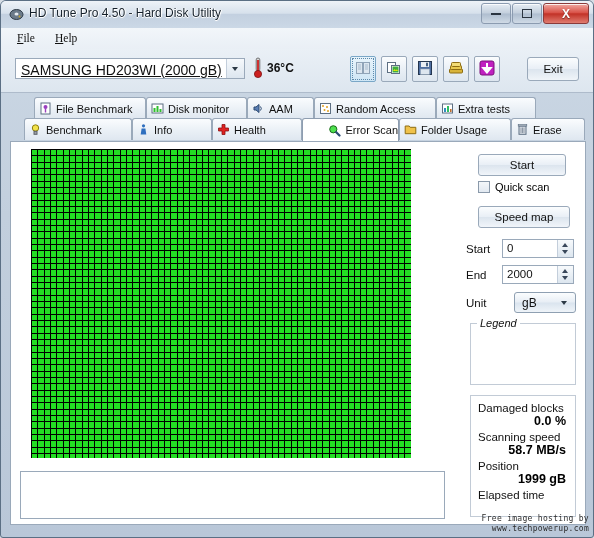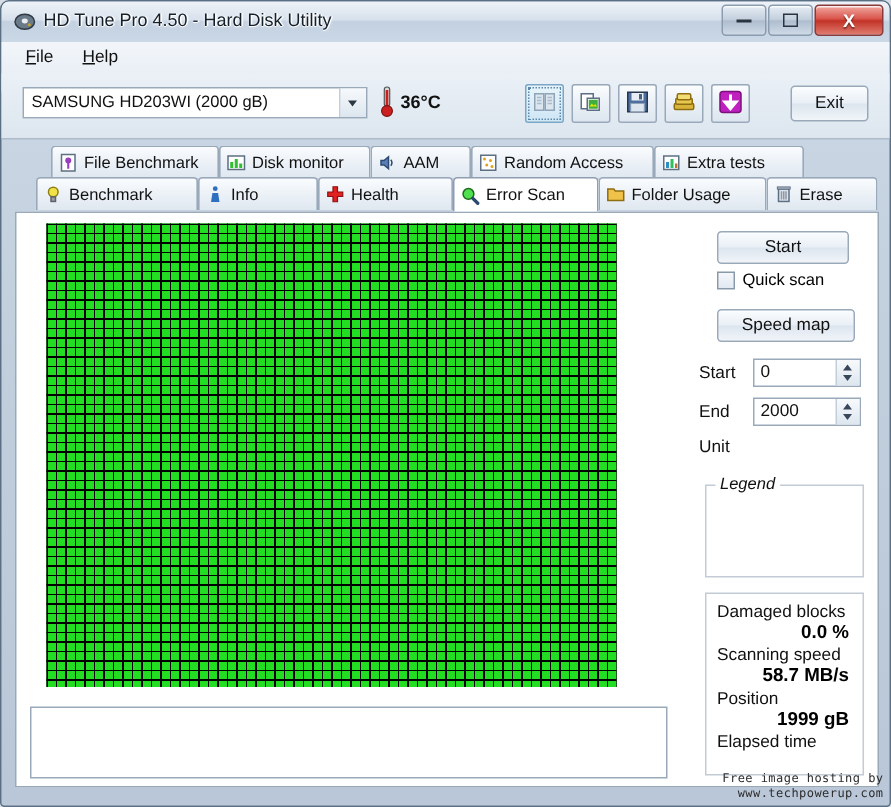--- a/index.html
+++ b/index.html
@@ -48,37 +48,39 @@
     text-shadow:0 1px 1px rgba(0,0,0,.45);
   }
   .wbtn .bar{display:block;width:10px;height:2px;background:#2a3440;}
   .wbtn .sq{display:block;width:8px;height:7px;border:1.5px solid #2a3440;}
   
   .menubar{
     position:absolute;left:0;top:27px;width:100%;height:34px;
     background:linear-gradient(180deg,#f2f6fa 0%,#e4ebf3 100%);
     border-bottom:1px solid #b9c6d5;
     box-sizing:border-box;
+    font-family:Liberation Serif, serif;
   }
   .menu-item{
     position:absolute;top:3px;font-size:11.5px;color:#111;padding:1px 6px;
   }
   .menu-item u{text-decoration:underline;}
   
   .topstrip{
     position:absolute;left:0;top:48px;width:100%;height:44px;
     background:linear-gradient(180deg,#eaf0f6 0%,#dde6ef 100%);
     border-bottom:1px solid #aebbcb;
     box-sizing:border-box;
   }
   .drive-combo{
     position:absolute;left:14px;top:57px;width:230px;height:21px;
     background:#fff;border:1px solid #9aa9ba;box-sizing:border-box;
-    font-size:11px;color:#111;
+    font-size:14px;color:#111;
     padding:3px 0 0 5px;
+    text-decoration:underline;
   }
   .drive-combo .arrowbox{
     position:absolute;right:0;top:0;width:17px;height:19px;
     background:linear-gradient(180deg,#f6f9fc 0%,#dde6ef 100%);
     border-left:1px solid #c3cedb;
   }
   .caret{
     width:0;height:0;border-left:3.5px solid transparent;border-right:3.5px solid transparent;
     border-top:4px solid #2c3945;
   }
@@ -111,21 +113,21 @@
   .tabrow.r1{top:0;}
   .tabrow.r2{top:21px;}
   .tab{
     position:absolute;top:0;height:22px;box-sizing:border-box;
     border:1px solid #9aa9ba;border-bottom:none;border-radius:3px 3px 0 0;
     background:linear-gradient(180deg,#fafcfe 0%,#eaf0f6 55%,#dfe7f0 100%);
     display:flex;align-items:center;padding-left:4px;gap:4px;
     font-size:11px;color:#111;white-space:nowrap;
   }
   .tab.active{
-    background:#fff;border-color:#8e9db0;height:23px;z-index:5;
+    background:#fff;border-color:#8e9db0;height:23px;z-index:5;justify-content:flex-end;
   }
   .tabicon{width:13px;height:13px;flex:0 0 13px;}
   .tabpane{
     position:absolute;left:9px;top:140px;width:576px;height:384px;
     background:#fff;border:1px solid #9aa9ba;box-sizing:border-box;
   }
   
   .mapbox{
     position:absolute;left:20px;top:7px;width:380px;height:309px;
     background:#000;
@@ -452,20 +454,24 @@
           <span>2000</span>
           <span class="spinbtns">
               <i class="up"></i>
               <i class="dn"></i>
             </span>
         </span>
       </div>
 
       <div class="fieldrow" style="top:144px">
         <span class="flabel">Unit</span>
+        <span class="unitsel" style="margin-left:12px">
+          <span>gB</span>
+          <i class="caret"></i>
+        </span>
       </div>
 
       <div class="group" style="left:4px;top:175px;width:106px;height:62px">
         <span class="grouptitle">Legend</span>
       </div>
 
       <div class="group" style="left:4px;top:247px;width:106px;height:122px">
         <div style="padding-top:6px">
           <div class="statlabel">Damaged blocks</div>
           <div class="statval">0.0 %</div>

